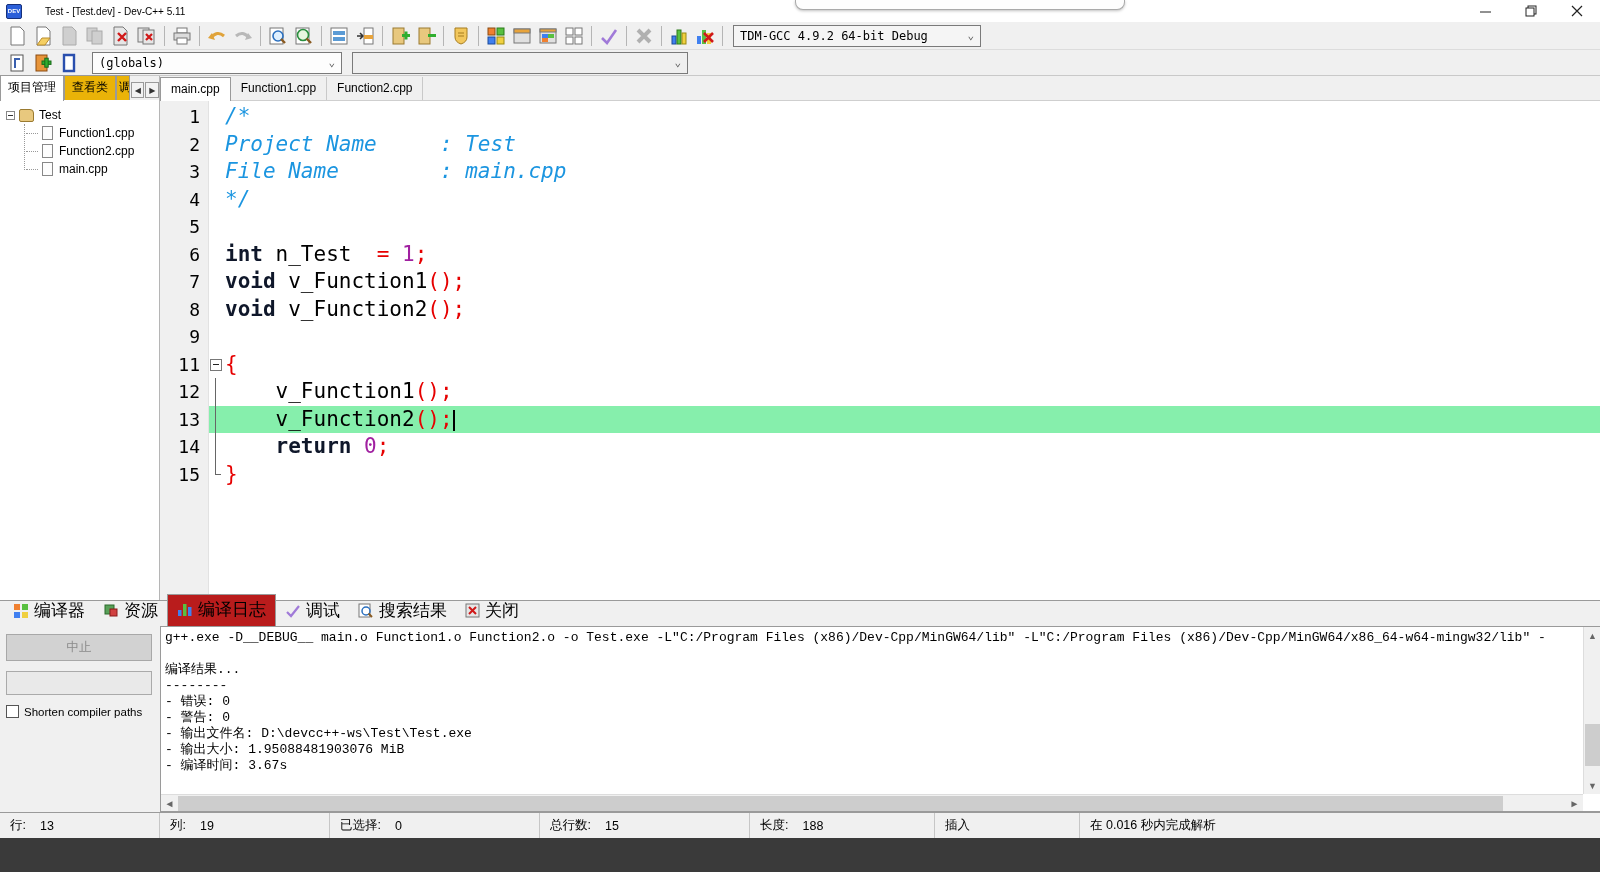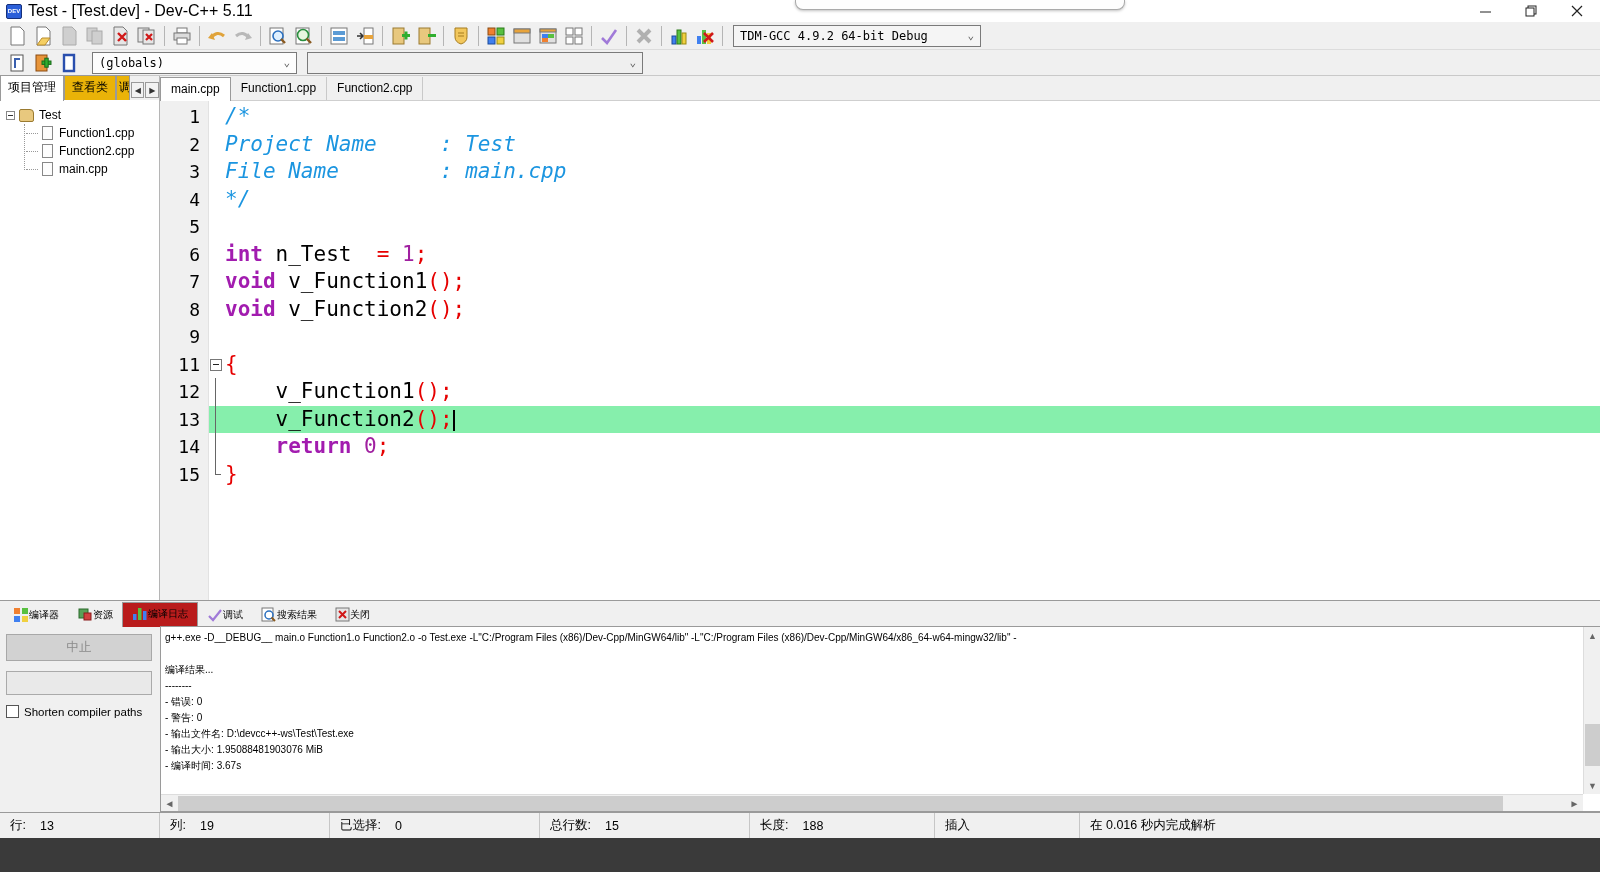--- a/index.html
+++ b/index.html
@@ -3,21 +3,21 @@
 <meta charset="utf-8">
 <style>
   * { margin:0; padding:0; box-sizing:border-box; }
   html,body { width:1600px; height:872px; overflow:hidden; background:#333; }
   body { font-family:"Liberation Sans","DejaVu Sans",sans-serif; font-size:12.5px; color:#000; }
   .app { position:absolute; left:0; top:0; width:1600px; height:872px; background:#f0f0f0; display:flex; flex-direction:column; }
 
   
   .titlebar { height:22px; background:#fff; display:flex; align-items:center; flex:none; position:relative; }
   .devlogo { width:16px; height:15px; margin:0 6px 0 6px; background:#2b5fd9; border:1px solid #16307a; border-radius:2px; color:#fff; font-size:6px; font-weight:bold; display:flex; align-items:center; justify-content:center; }
-  .title-text { font-size:16px; }
+  .title-text { font-size:10px;margin-left:17px; }
   .win-controls { position:absolute; right:0; top:0; height:22px; display:flex; }
   .wc { width:46px; height:22px; display:flex; align-items:center; justify-content:center; }
   .popup-sliver { position:absolute; left:795px; top:0; width:330px; height:10px; background:#fdfdfd; border:1px solid #a9a9a9; border-top:none; border-radius:0 0 8px 8px; box-shadow:0 1px 3px rgba(0,0,0,.25); z-index:50; }
 
   
   .menubar { height:21px; background:#f0f0f0; display:flex; align-items:center; padding-left:4px; flex:none; border-bottom:1px solid #e3e3e3; }
   .menu-item { padding:2px 9px; }
 
   
   .toolbar { height:28px; background:#f0f0f0; display:flex; align-items:center; padding-left:4px; flex:none; border-bottom:1px solid #dcdcdc; }
@@ -56,38 +56,38 @@
   .lnum { width:49px; flex:none; text-align:right; padding-right:9px; font-family:"DejaVu Sans Mono",monospace; font-size:18px; line-height:27.5px; position:relative; z-index:1; }
   .fold { width:16px; flex:none; position:relative; }
   .fold.start::before { content:""; position:absolute; left:1px; top:8px; width:10px; height:10px; border:1px solid #777; background:#fff; }
   .fold.start::after { content:""; position:absolute; left:4px; top:13px; width:6px; height:1px; background:#222; }
   .fold.mid::before { content:""; position:absolute; left:6px; top:0; bottom:0; width:1px; background:#666; }
   .fold.end::before { content:""; position:absolute; left:6px; top:0; height:14px; width:1px; background:#666; }
   .fold.end::after { content:""; position:absolute; left:6px; top:13px; width:6px; height:1px; background:#666; }
   .ctext { flex:1; white-space:pre; font-family:"DejaVu Sans Mono",monospace; font-size:21px; line-height:27.5px; }
   .cline.hl .fold, .cline.hl .ctext { background:#86efac; }
   .tk-c { color:#1b95e0; font-style:italic; }
-  .tk-k { font-weight:bold; color:#a21caf; }
+  .tk-k { font-weight:bold; color:#0f172a; }
   .tk-s { color:#e60000; }
   .tk-n { color:#a020a0; }
   .caret { display:inline-block; width:2px; height:21px; background:#000; vertical-align:text-bottom; }
 
   
   .bottom { flex:none; height:212px; border-top:1px solid #9a9a9a; background:#f0f0f0; display:flex; flex-direction:column; }
   .btabs { height:25px; display:flex; align-items:flex-end; padding-left:4px; flex:none; }
-  .btab { display:flex; align-items:center; padding:3px 9px 4px; font-size:10px; white-space:nowrap; }
+  .btab { display:flex; align-items:center; gap:5px; padding:3px 9px 4px; font-size:17px; white-space:nowrap; }
   .btab.active { background:#b91c1c; border:1px solid #9a9a9a; border-bottom:none; position:relative; top:1px; padding-bottom:6px; }
   .bbody { flex:1; display:flex; min-height:0; }
   .bleft { width:160px; flex:none; padding:8px 8px 0 6px; display:flex; flex-direction:column; gap:10px; }
   .abort-btn { height:27px; background:#d2d2d2; border:1px solid #a8a8a8; color:#8a8a8a; font-size:12.5px; display:flex; align-items:center; justify-content:center; }
   .progress { height:24px; background:#e9e9e9; border:1px solid #aaa; }
   .chkrow { display:flex; align-items:center; gap:5px; font-size:11.5px; }
   .chk { width:13px; height:13px; border:1px solid #555; background:#fff; flex:none; }
   .blog { flex:1; position:relative; border:1px solid #9a9a9a; border-right:none; background:#fff; min-width:0; margin-bottom:0; }
-  #log-lines { position:absolute; left:4px; right:18px; top:3px; bottom:18px; overflow:hidden; font-family:Liberation Sans, sans-serif; font-size:10px; line-height:16px; white-space:pre; }
+  #log-lines { position:absolute; left:4px; right:18px; top:3px; bottom:18px; overflow:hidden; font-family:Liberation Mono, monospace; font-size:13px; line-height:16px; white-space:pre; }
   .logline { height:16px; }
   .vscroll { position:absolute; right:0; top:0; bottom:17px; width:17px; background:#f0f0f0; border-left:1px solid #ddd; }
   .vscroll .arr { position:absolute; left:0; width:17px; height:17px; color:#666; font-size:9px; display:flex; align-items:center; justify-content:center; }
   .vscroll .arr.up { top:0; } .vscroll .arr.dn { bottom:0; }
   .vthumb { position:absolute; left:1px; width:15px; top:58%; height:25%; background:#cdcdcd; }
   .hscroll { position:absolute; left:0; right:17px; bottom:0; height:17px; background:#f0f0f0; border-top:1px solid #ddd; }
   .hscroll .arr { position:absolute; top:0; width:17px; height:17px; color:#666; font-size:10px; display:flex; align-items:center; justify-content:center; }
   .hscroll .arr.lt { left:0; } .hscroll .arr.rt { right:0; }
   .hthumb { position:absolute; top:1px; height:15px; left:17px; right:80px; background:#cdcdcd; }
 
@@ -318,21 +318,21 @@
           <rect x="3" y="2" width="11" height="16" fill="#e8953a" stroke="#8a4a10"></rect>
           <rect x="9" y="8" width="9" height="3.4" fill="#2fae2f" stroke="#1a6a1a"></rect>
           <rect x="11.8" y="5.2" width="3.4" height="9" fill="#2fae2f" stroke="#1a6a1a"></rect>
         </svg>
       </div>
     <div class="tb">
         <svg width="16" height="20">
           <path d="M3 2 h10 v16 h-10 z" fill="#fff" stroke="#2a4fae" stroke-width="2.4"></path>
         </svg>
       </div>
-    <div class="combo" style="width:205px; margin-left:10px; background:#fdfdfd;">
+    <div class="combo" style="width:250px; margin-left:10px; background:#fdfdfd;">
       <span>(globals)</span>
       <span class="caret-down">⌄</span>
     </div>
     <div class="combo" style="width:336px; margin-left:10px; background:#efefef;">
       <span></span>
       <span class="caret-down">⌄</span>
     </div>
   </div>
 
   <div class="main">

